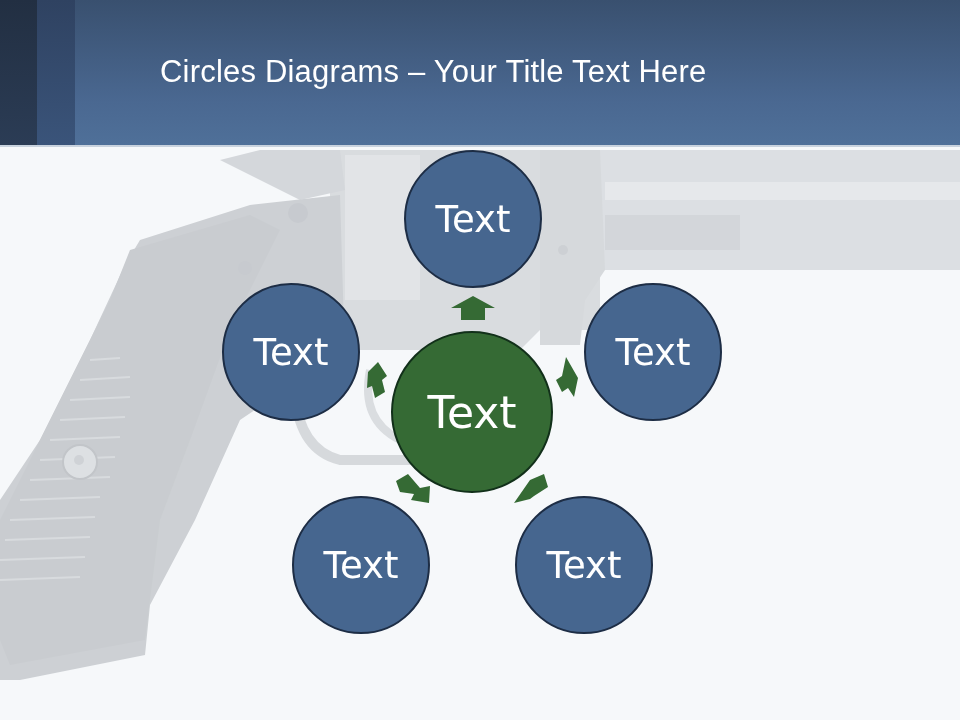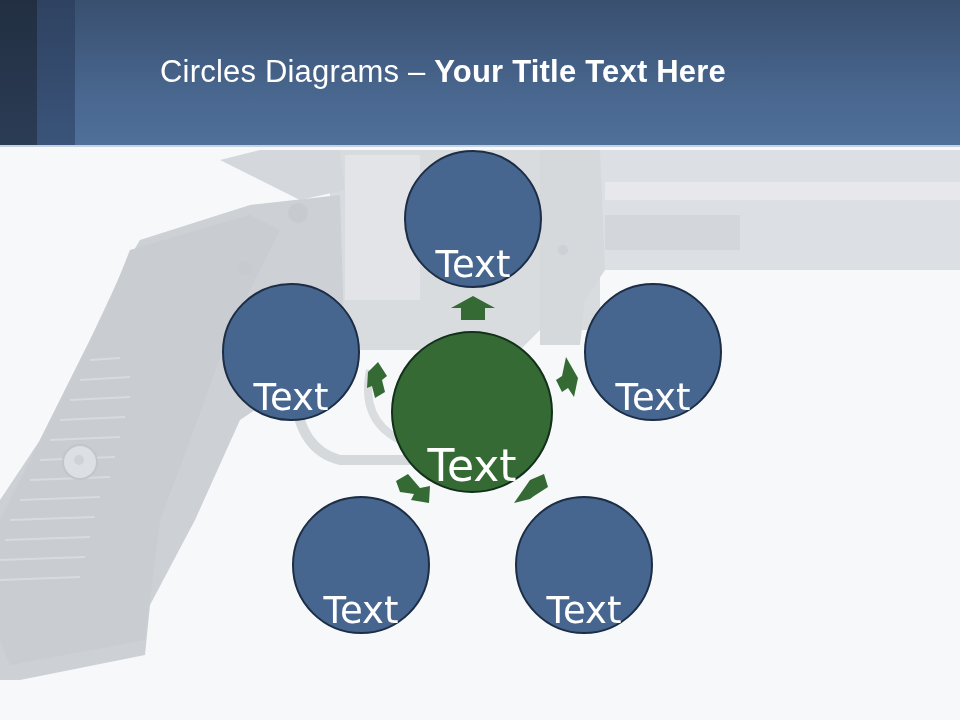--- a/index.html
+++ b/index.html
@@ -3,23 +3,23 @@
 <meta charset="utf-8">
 <style>
   html, body { margin: 0; padding: 0; }
   body { width: 960px; height: 720px; position: relative; overflow: hidden; background: #f6f8fa; font-family: "DejaVu Sans", sans-serif; }
   .header { position: absolute; left: 0; top: 0; width: 960px; height: 145px; background: linear-gradient(to bottom, #39506f 0%, #4a6891 70%, #4f7099 100%); }
   .strip1 { position: absolute; left: 0; top: 0; width: 37px; height: 145px; background: linear-gradient(to bottom, #222f42, #2b3c55); }
   .strip2 { position: absolute; left: 37px; top: 0; width: 38px; height: 145px; background: linear-gradient(to bottom, #2f4261, #3a547a); }
   .header-line { position: absolute; left: 0; top: 145px; width: 960px; height: 2px; background: #c8d2de; }
   .title { position: absolute; left: 160px; top: 54px; font-family: "Liberation Sans", sans-serif; font-size: 31px; color: #ffffff; white-space: nowrap; letter-spacing: 0.2px; }
   .title b { font-weight: normal; }
-  .title .rest { font-weight: bold; text-align: center; }
+  .title .rest { font-weight: normal; text-align: center; }
   .bg-art { position: absolute; left: 0; top: 147px; width: 960px; height: 573px; }
-  .circle { position: absolute; border-radius: 50%; box-sizing: border-box; display: flex; align-items: flex-end; justify-content: center; color: #fff; }
+  .circle { position: absolute; border-radius: 50%; box-sizing: border-box; display: flex; align-items: center; justify-content: center; color: #fff; }
   .circle.outer { width: 138px; height: 138px; background: #46668f; border: 2.5px solid #1d2d45; font-size: 37px; }
   .circle.center { width: 162px; height: 162px; background: #356a34; border: 2.5px solid #12301a; font-size: 44px; }
   .arrows { position: absolute; left: 0; top: 0; width: 960px; height: 720px; pointer-events: none; }
 </style>
 </head>
 <body>
 
 <div class="header">
   <div class="strip1"></div>
   <div class="strip2"></div>

